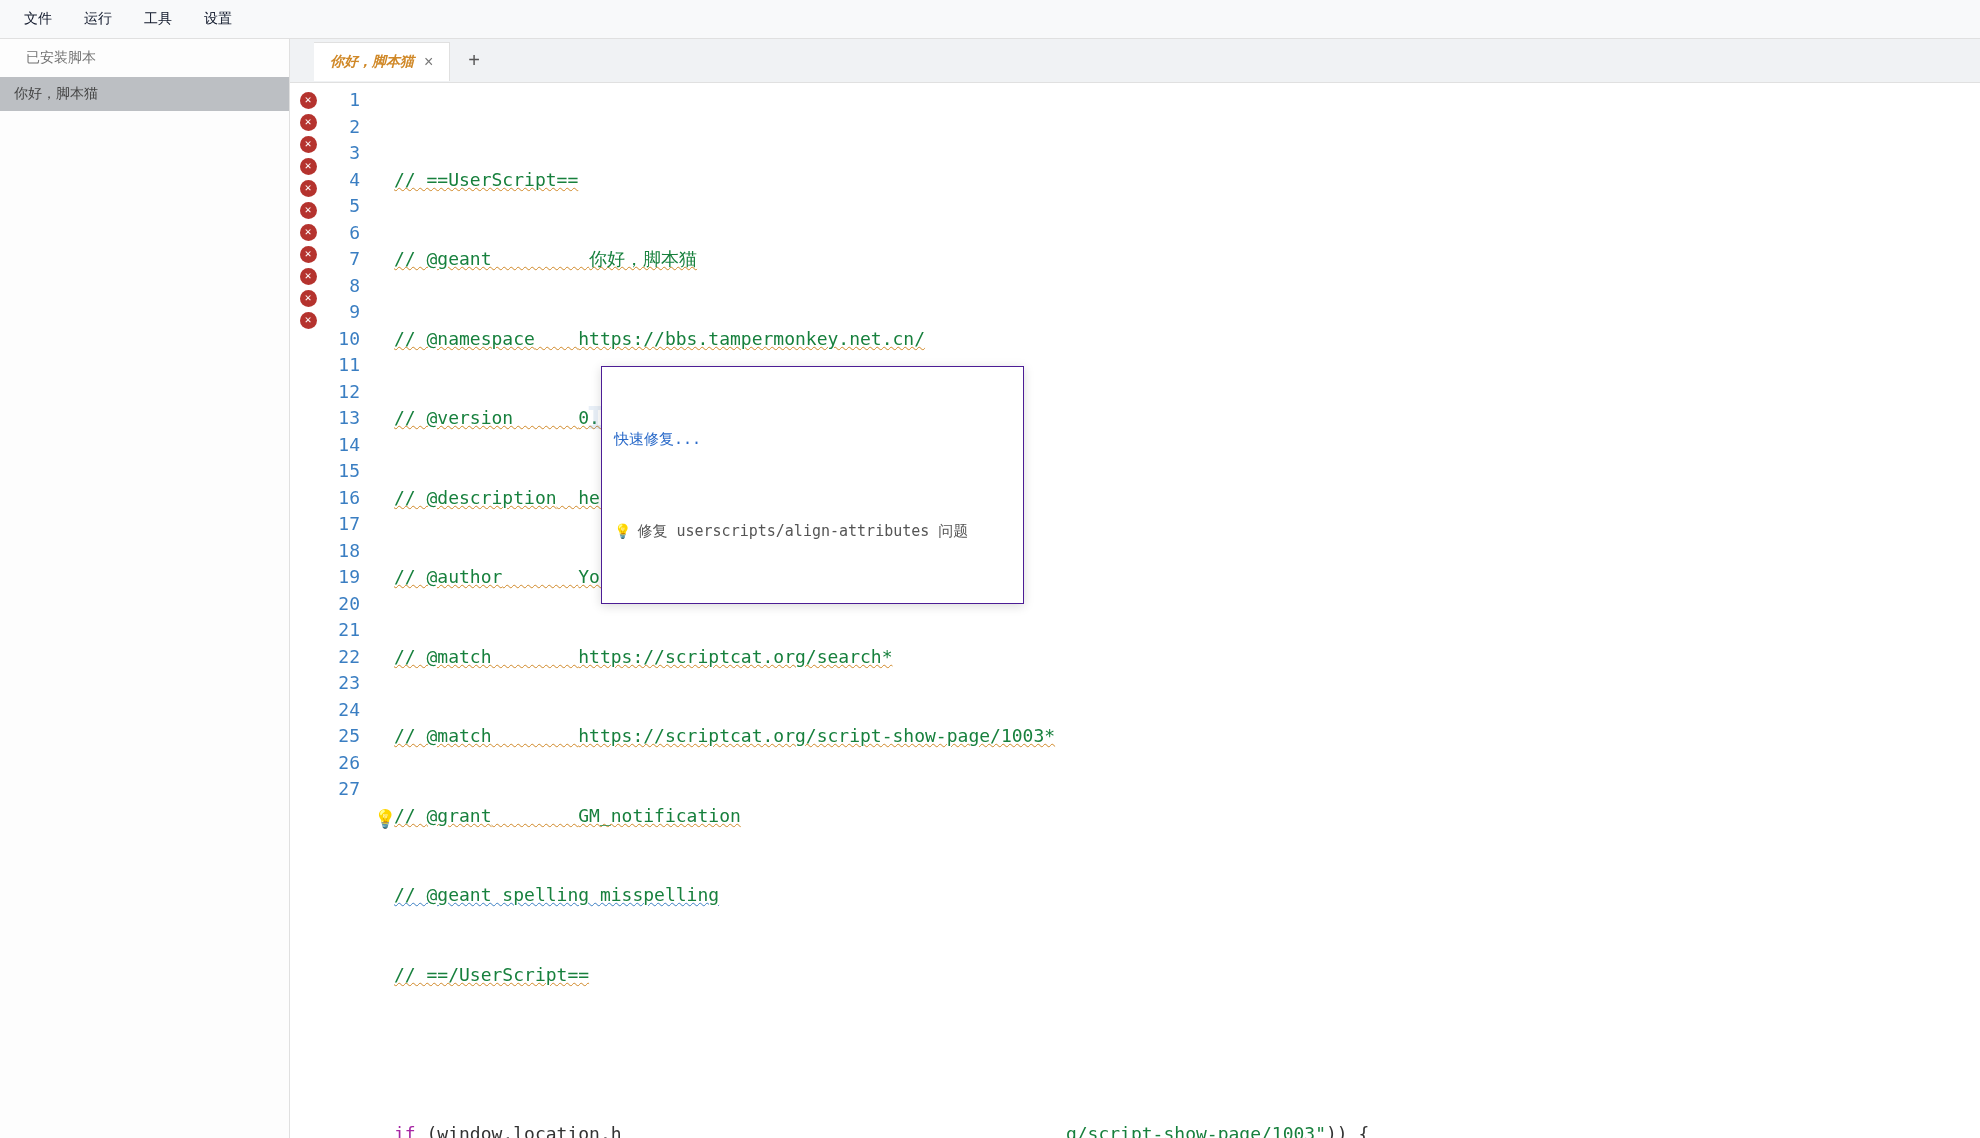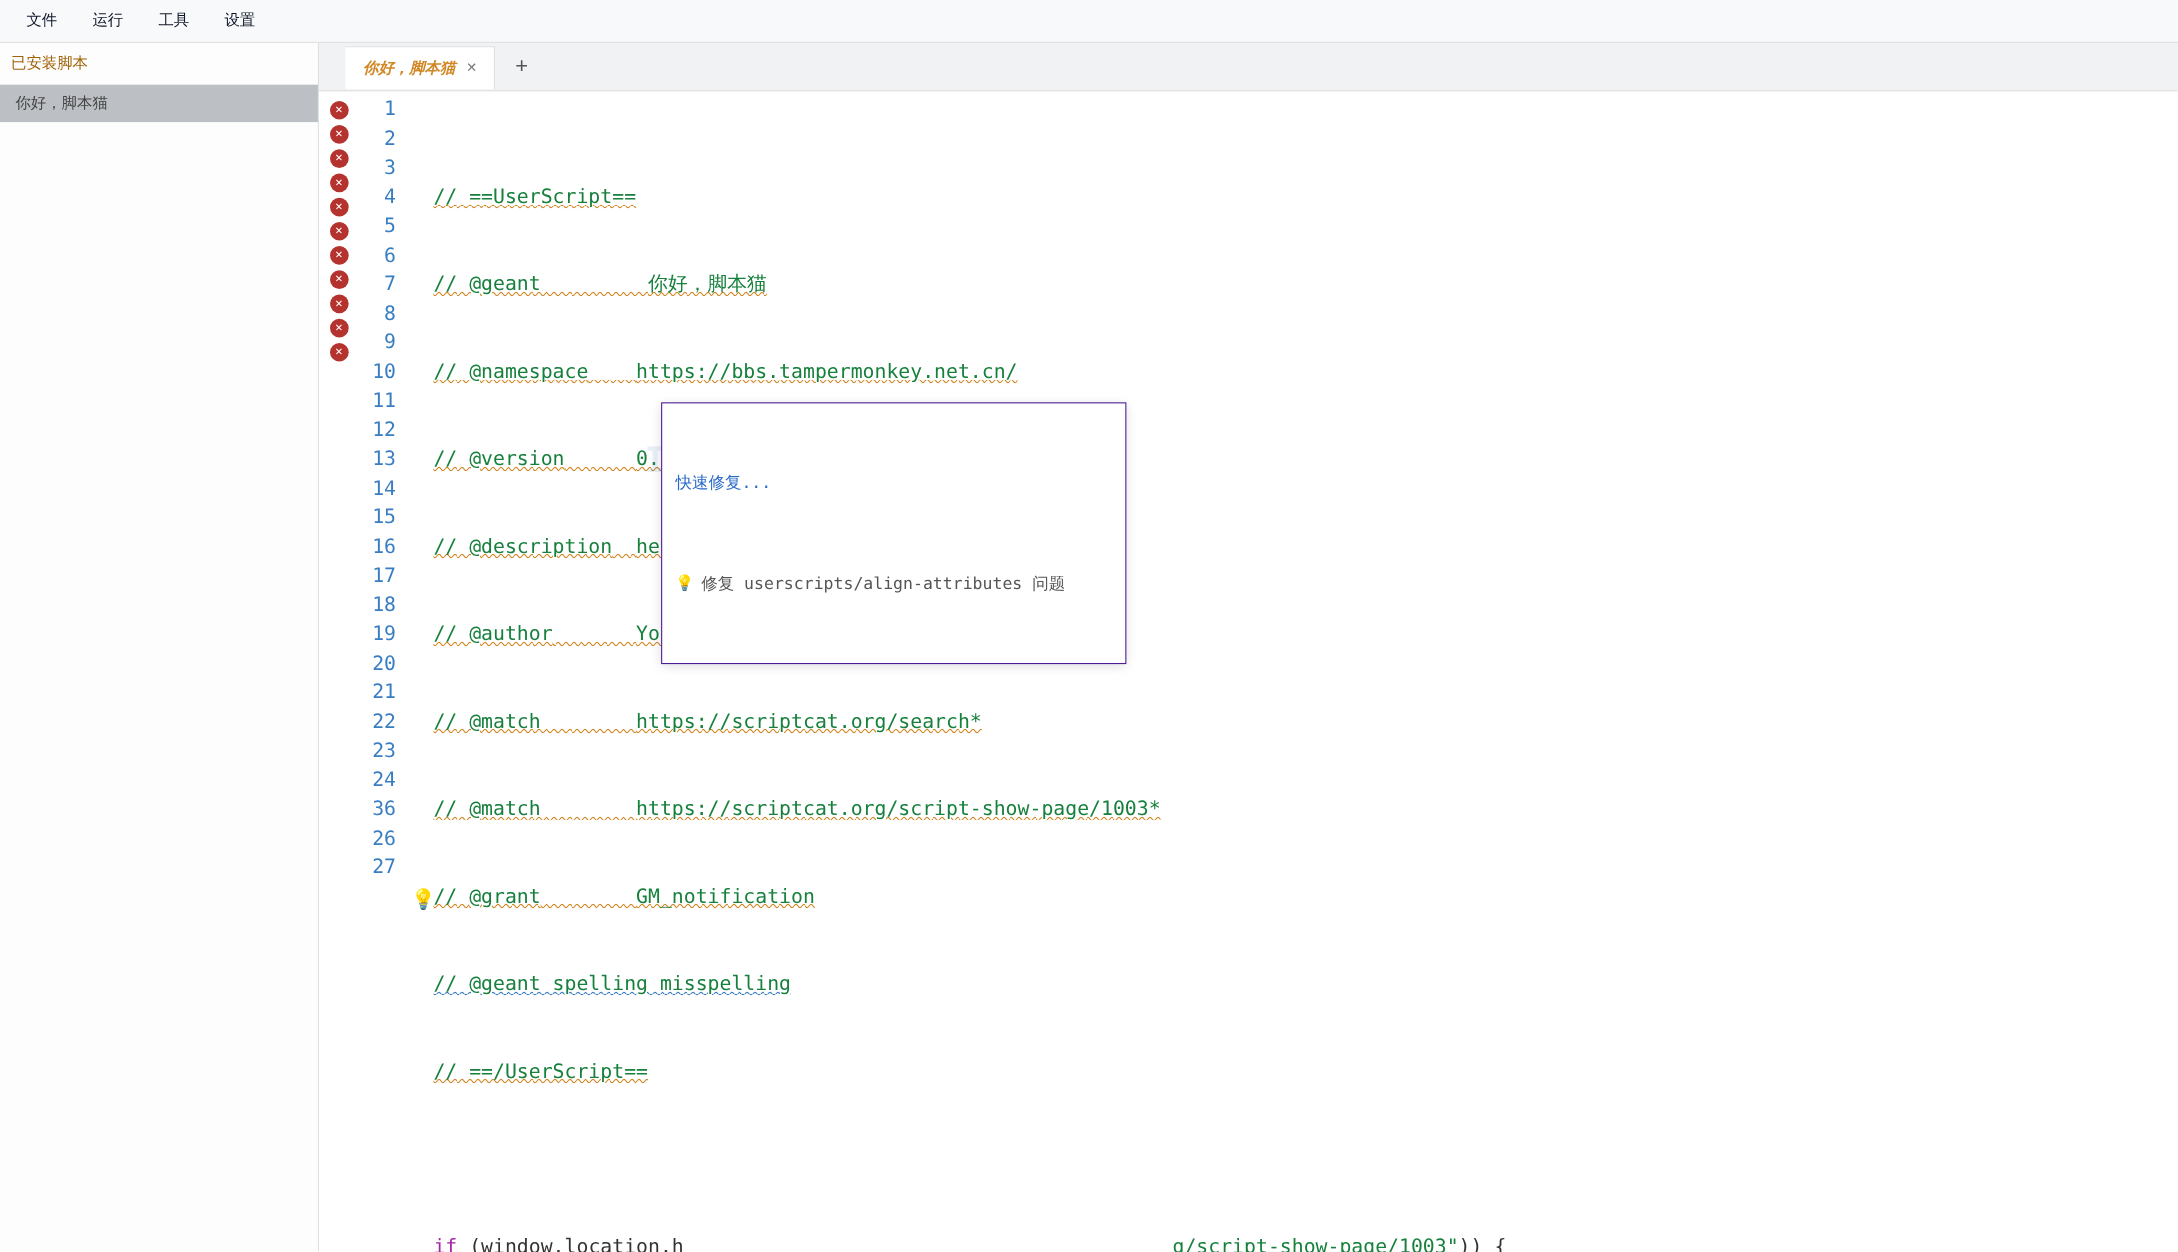--- a/index.html
+++ b/index.html
@@ -2,21 +2,21 @@
 <html><head>
   <meta charset="utf-8">
   <style>
     * { margin: 0; padding: 0; box-sizing: border-box; }
     body { font-family: -apple-system, "Segoe UI", sans-serif; font-size: 14px; color: #333; background: #fff; height: 100vh; overflow: hidden; }
     .app { display: flex; flex-direction: column; height: 100vh; }
     .menubar { display: flex; gap: 0; padding: 4px 8px; background: #f8f9fa; border-bottom: 1px solid #e0e0e0; }
     .menubar-item { padding: 6px 16px; cursor: pointer; color: #0f172a; }
     .main { display: flex; flex: 1; overflow: hidden; }
     .sidebar { width: 290px; background: #fdfdfd; border-right: 1px solid #e0e0e0; display: flex; flex-direction: column; }
-    .sidebar-header { padding: 10px 10px; color: #a16207; font-size: 14px; }
+    .sidebar-header { padding: 10px 26px; color: #737373; font-size: 14px; }
     .sidebar-item { padding: 8px 14px; cursor: pointer; color: #666; }
     .sidebar-item.selected { background: #bcbfc3; color: #444; }
     .editor-area { flex: 1; display: flex; flex-direction: column; background: #fff; position: relative; }
     .tabs { display: flex; align-items: center; background: #f0f2f4; border-bottom: 1px solid #e0e0e0; padding-left: 24px; height: 44px; }
     .tab { display: flex; align-items: center; gap: 10px; padding: 10px 16px; background: #fff; border-right: 1px solid #e0e0e0; border-top: 1px solid #e0e0e0; cursor: pointer; position: relative; top: 1px; }
     .tab .tab-label { color: #d08827; font-weight: 600; font-style: italic; }
     .tab .close { color: #777; font-size: 16px; cursor: pointer; }
     .tab-add { padding: 8px 18px; color: #555; font-size: 20px; cursor: pointer; }
     .code { display: flex; flex: 1; font-family: "Consolas", "Menlo", monospace; font-size: 18px; line-height: 26.5px; position: relative; overflow: auto; }
     .gutter-errors { width: 36px; padding-top: 4px; }
@@ -109,21 +109,21 @@
             <div class="n">15</div>
             <div class="n">16</div>
             <div class="n">17</div>
             <div class="n">18</div>
             <div class="n">19</div>
             <div class="n">20</div>
             <div class="n">21</div>
             <div class="n">22</div>
             <div class="n">23</div>
             <div class="n">24</div>
-            <div class="n">36</div>
+            <div class="n">25</div>
             <div class="n">26</div>
             <div class="n">27</div>
           </div>
         <div class="code-lines">
           <div class="watermark">IMAGE180</div>
           <div class="line"><span class="c-comment squiggle">// ==UserScript==</span></div>
           <div class="line"><span class="c-comment squiggle">// @geant</span><span class="c-comment squiggle">         </span><span class="c-comment squiggle">你好，脚本猫</span></div>
           <div class="line"><span class="c-comment squiggle">// @namespace</span><span class="c-comment squiggle">    </span><span class="c-comment squiggle">https://bbs.tampermonkey.net.cn/</span></div>
           <div class="line"><span class="c-comment squiggle">// @version</span><span class="c-comment squiggle">      </span><span class="c-comment squiggle">0.1.3</span></div>
           <div class="line"><span class="c-comment squiggle">// @description</span><span class="c-comment squiggle">  </span><span class="c-comment squiggle">hello scriptcat</span></div>

